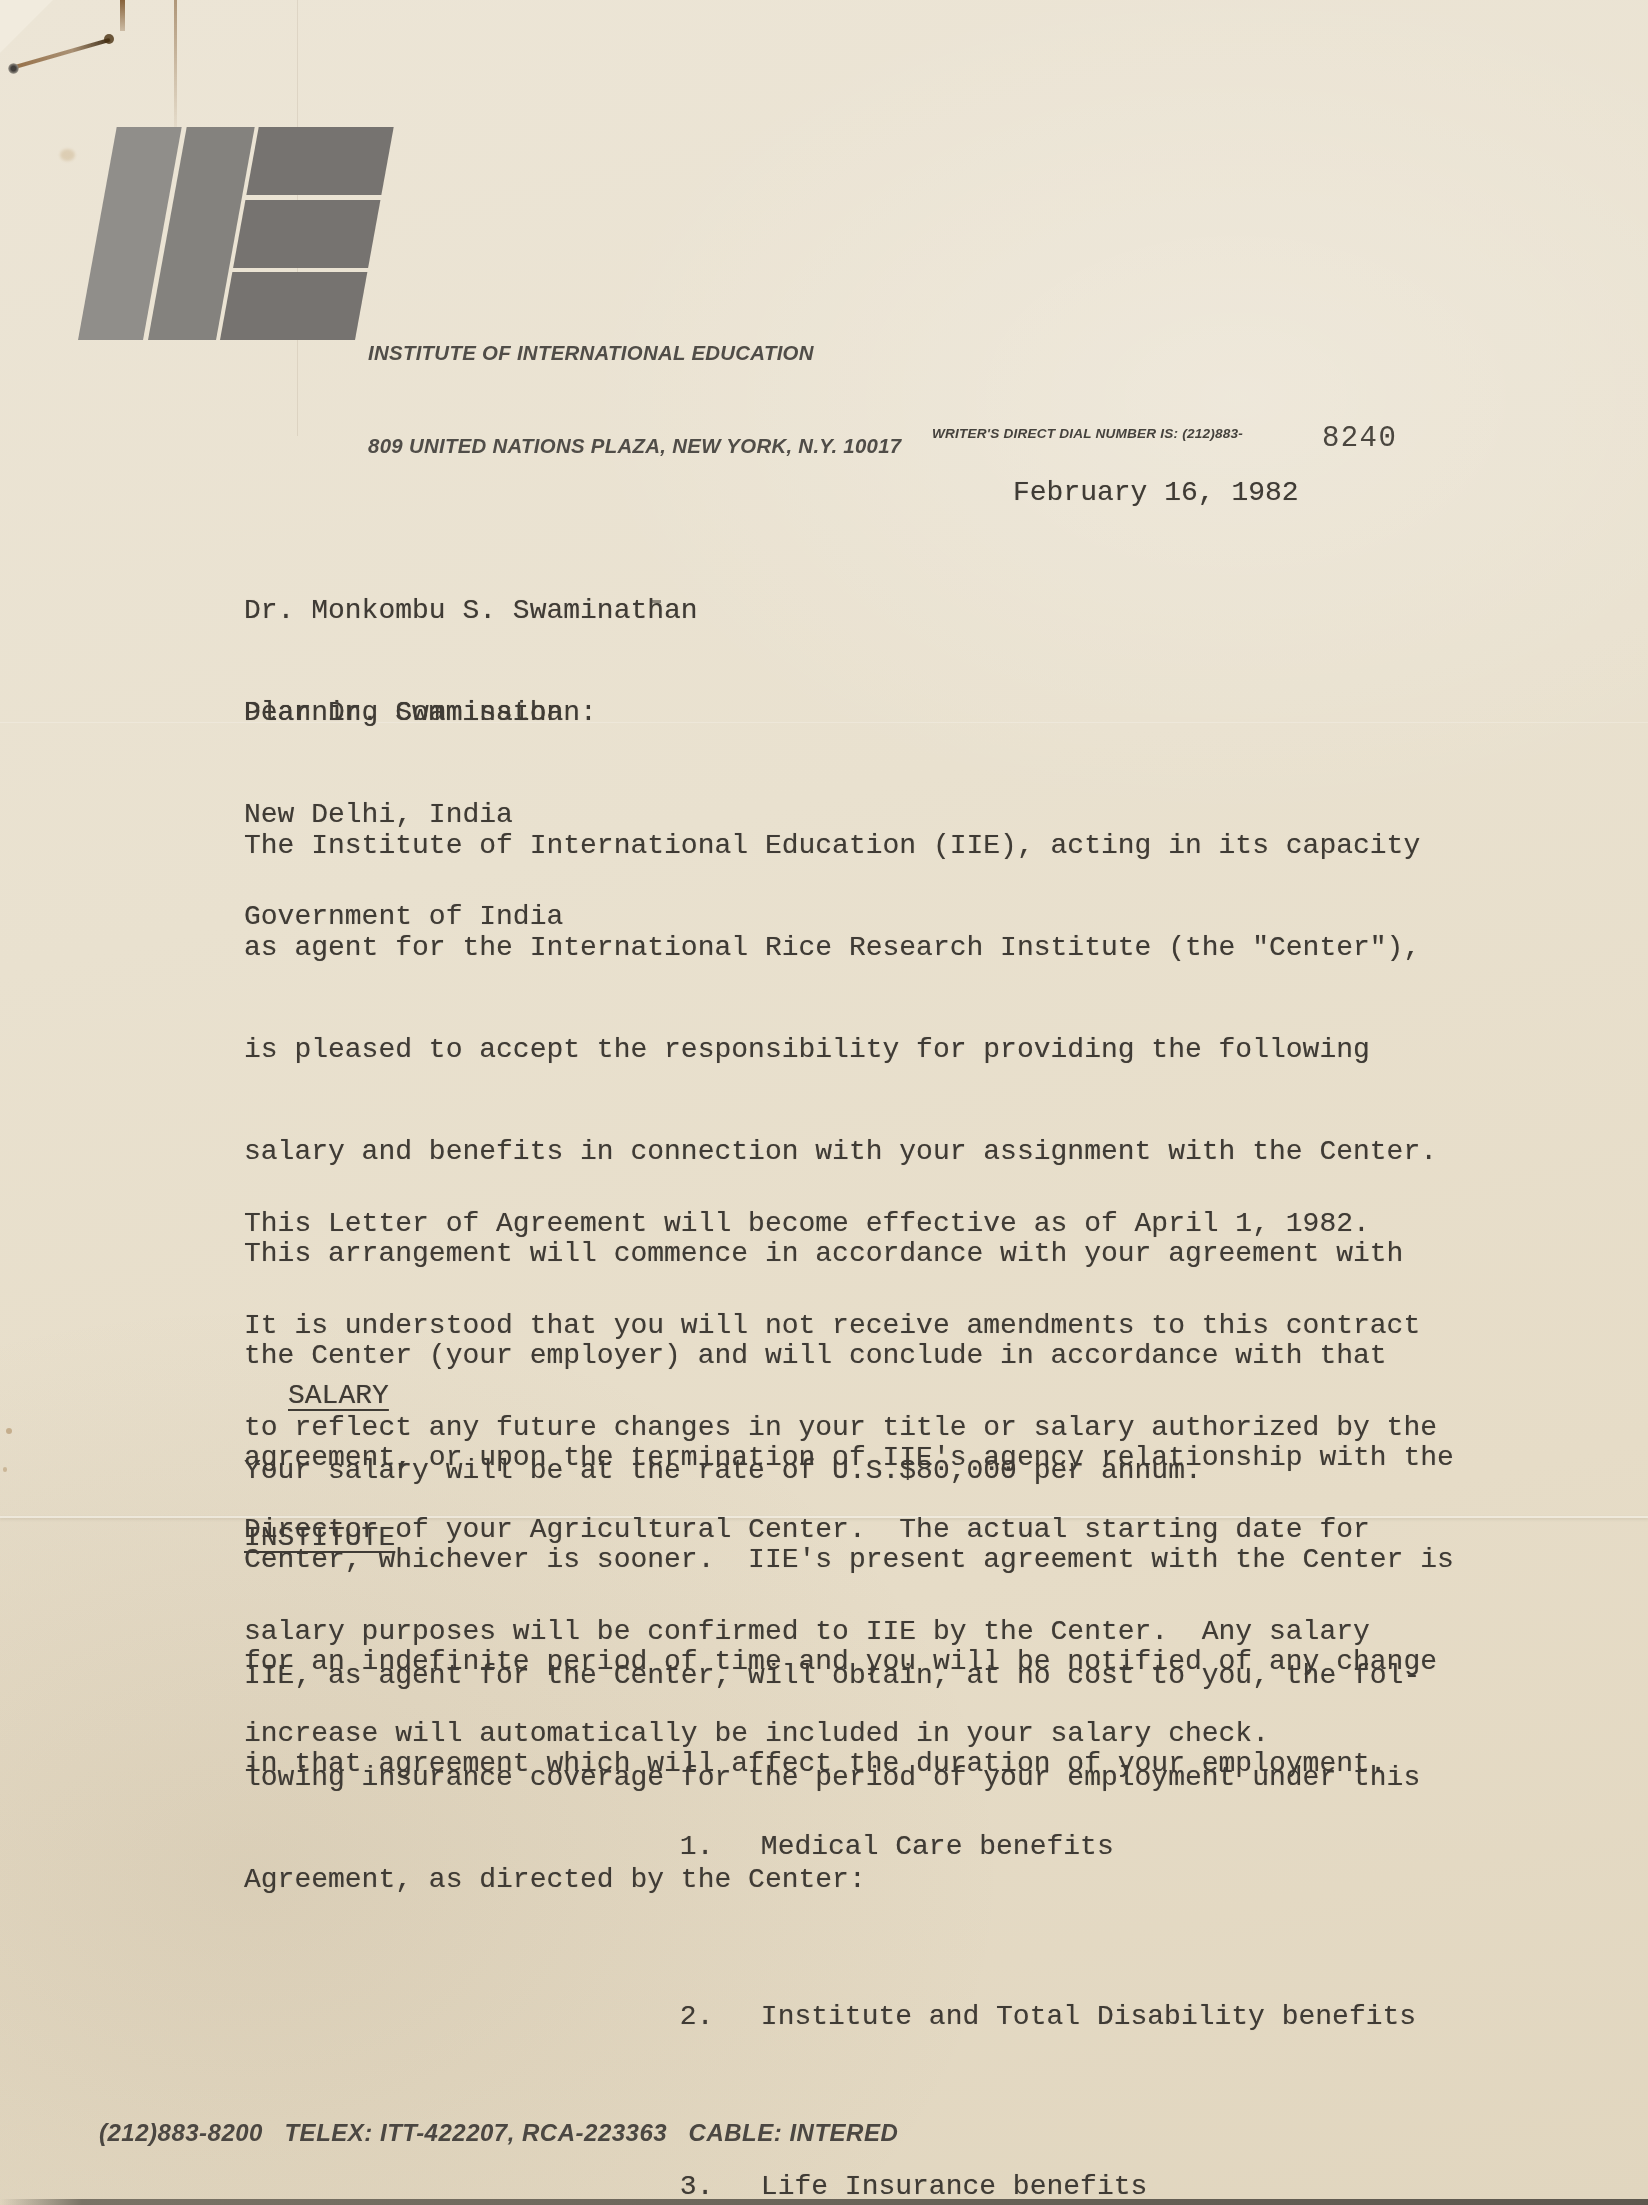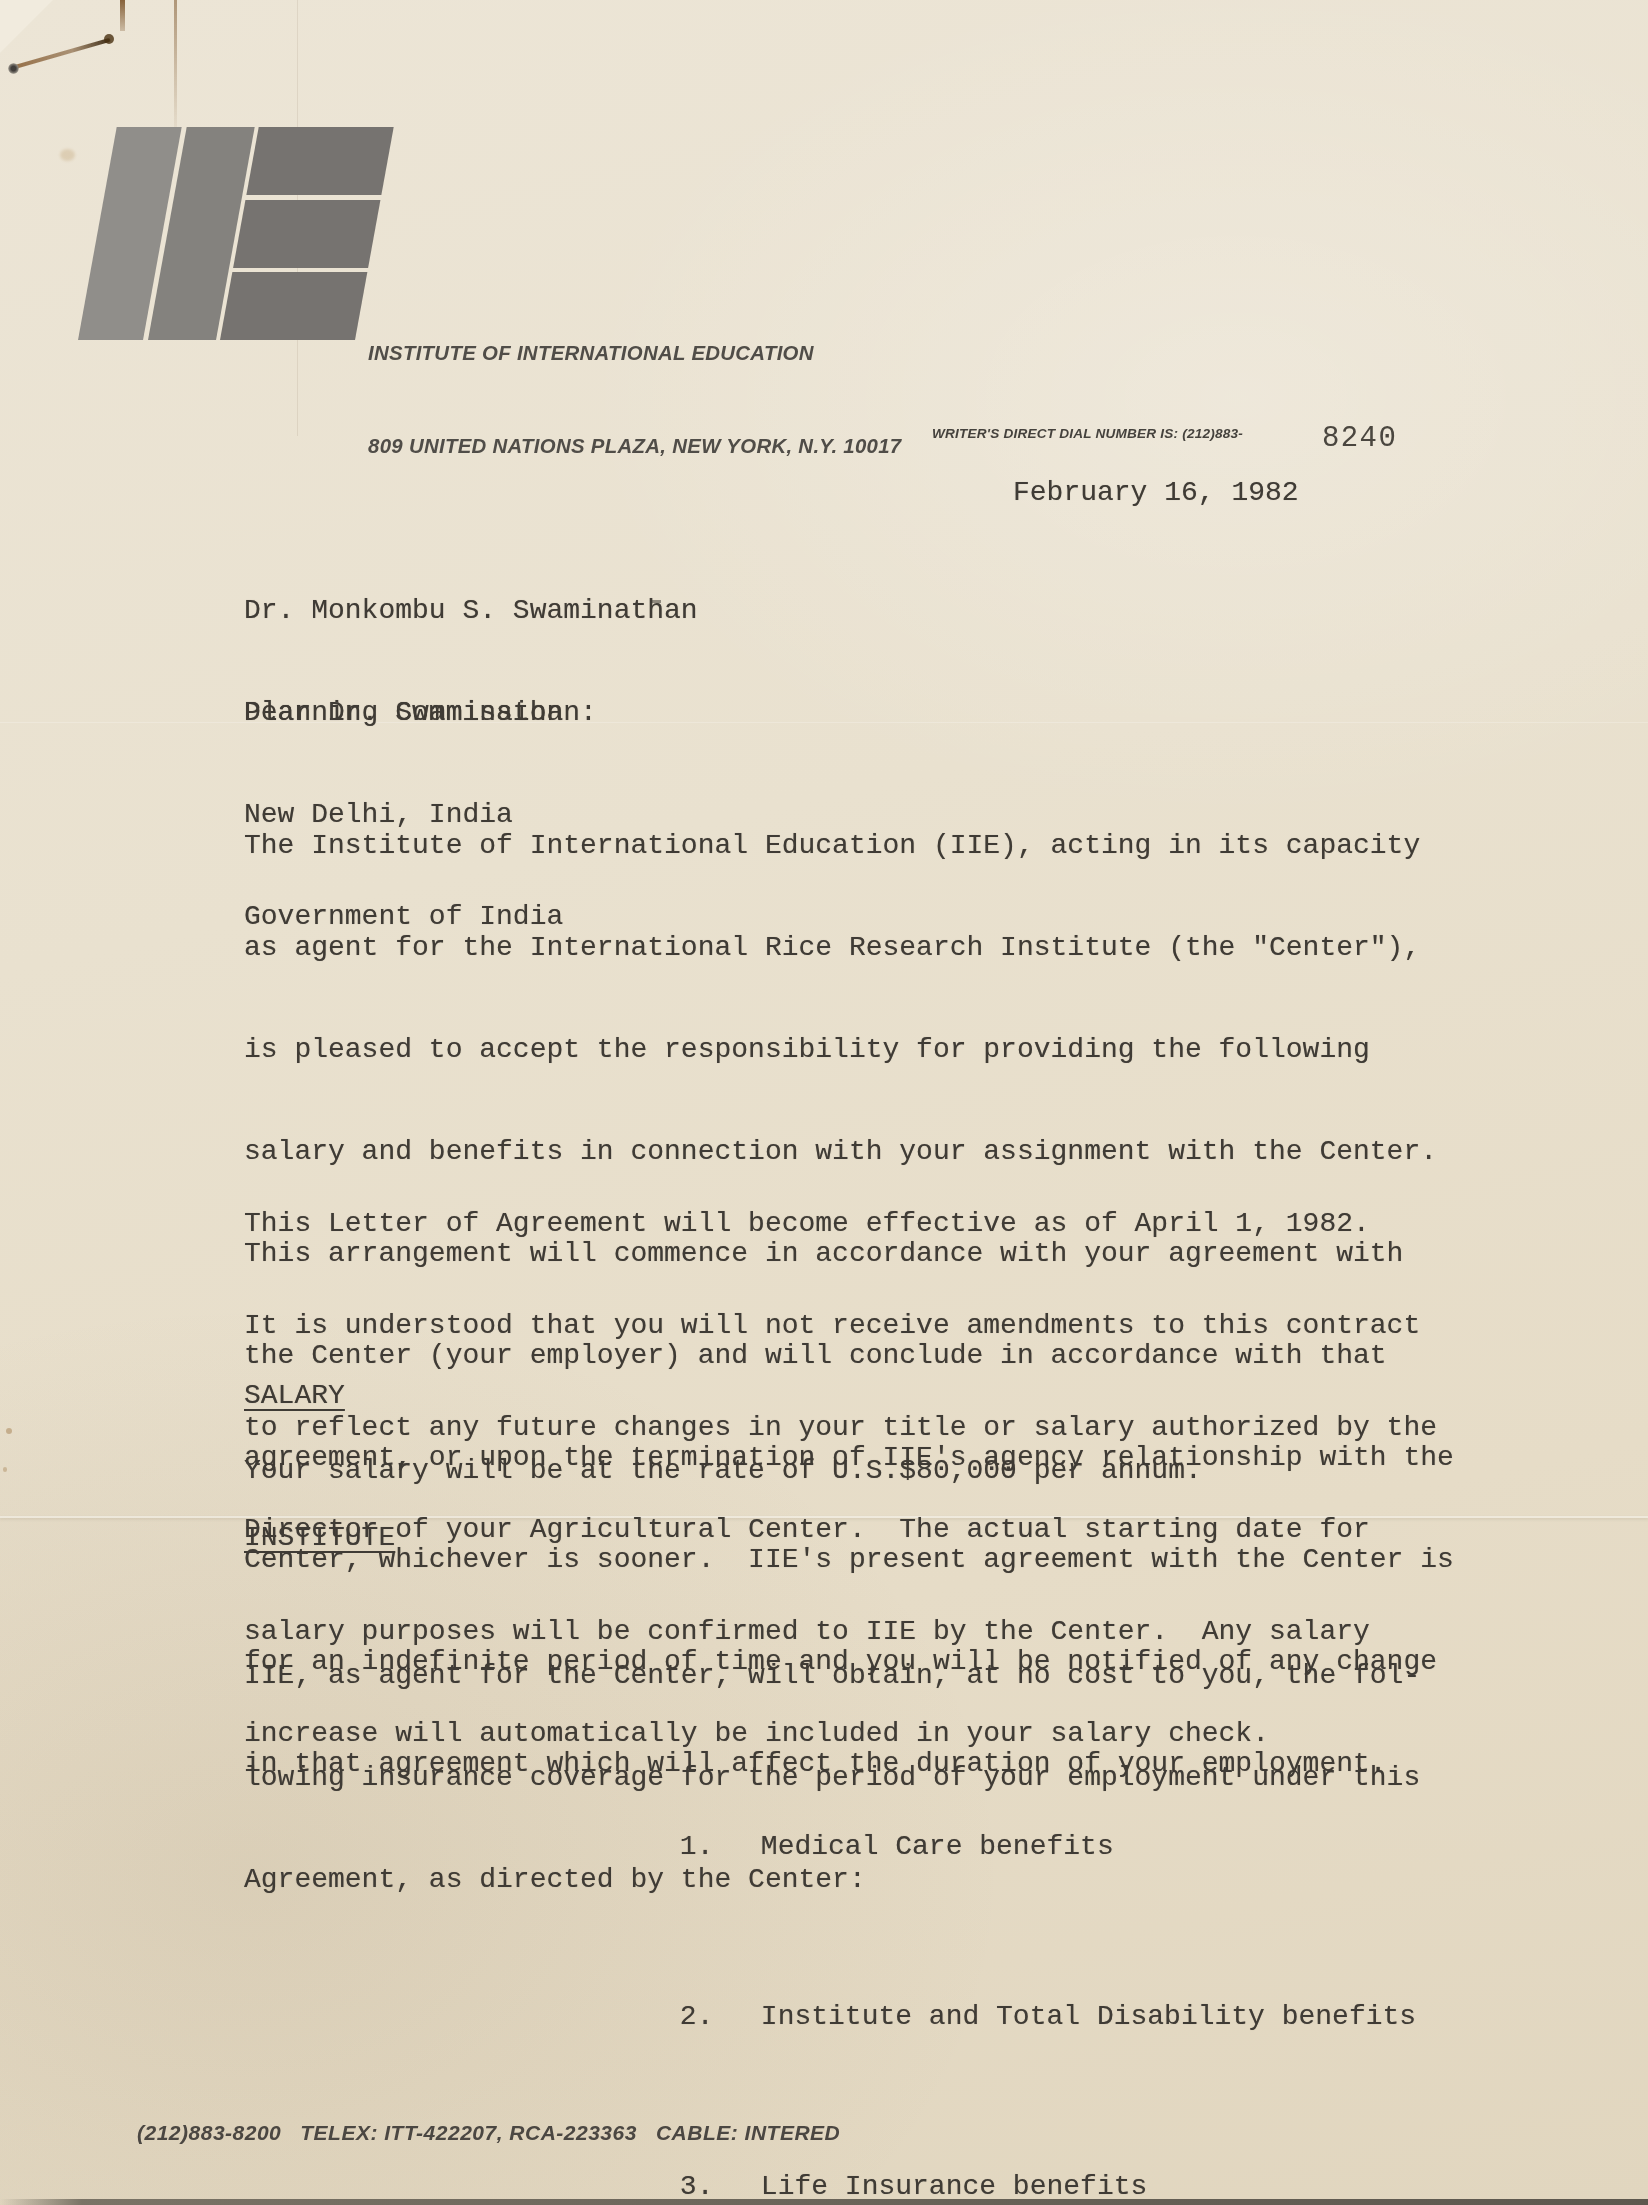--- a/index.html
+++ b/index.html
@@ -50,32 +50,32 @@
     white-space:pre;
     text-shadow:0 0 0.7px rgba(62,56,48,.45);
   }
   .typed div{white-space:pre;}
   .date-line{left:1013px;top:476px;}
   .recipient{top:526px;}
   .salutation{top:696px;}
   .para1{top:761px;}
   .para2{top:1139px;}
   .heading{text-decoration:underline;text-decoration-thickness:2px;text-underline-offset:6.1px;}
-  .salary-h{top:1379px;}
+  .salary-h{top:1379px;margin-left:44px;}
   .salary-t{top:1454px;}
   .insurance-h{top:1521px;}
   .insurance-p{top:1591px;}
   .benefits{top:1728px;left:579px;}
   .benefit-num{display:inline-block;width:81px;}
   
   .footer{
     position:absolute;left:99px;top:2121px;
     font-family:"Liberation Sans","DejaVu Sans",sans-serif;
     font-weight:bold;font-style:italic;
-    font-size:21px;line-height:24.5px;color:#4b4742;letter-spacing:0.5px;white-space:pre;margin-left:38px;
+    font-size:24px;line-height:24.5px;color:#4b4742;letter-spacing:0.5px;white-space:pre;
   }
   
   .artifact{position:absolute;pointer-events:none;}
   .corner{left:0;top:0;width:53px;height:53px;background:#f2ecdf;opacity:.85;
     clip-path:polygon(0 0,100% 0,0 100%);}
   .clip-dot{left:8.2px;top:63px;width:11px;height:11px;border-radius:50%;
     background:radial-gradient(circle,#413e3b 30%,#8a857c 60%,rgba(138,133,124,0) 75%);}
   .streak-diag{left:15px;top:65px;width:99px;height:4.1px;border-radius:2px;
     transform:rotate(-16deg);transform-origin:0 50%;filter:blur(0.7px);
     background:linear-gradient(to right,rgba(122,74,26,.75),rgba(104,62,20,.5) 60%,rgba(58,38,14,.9) 96%);}

